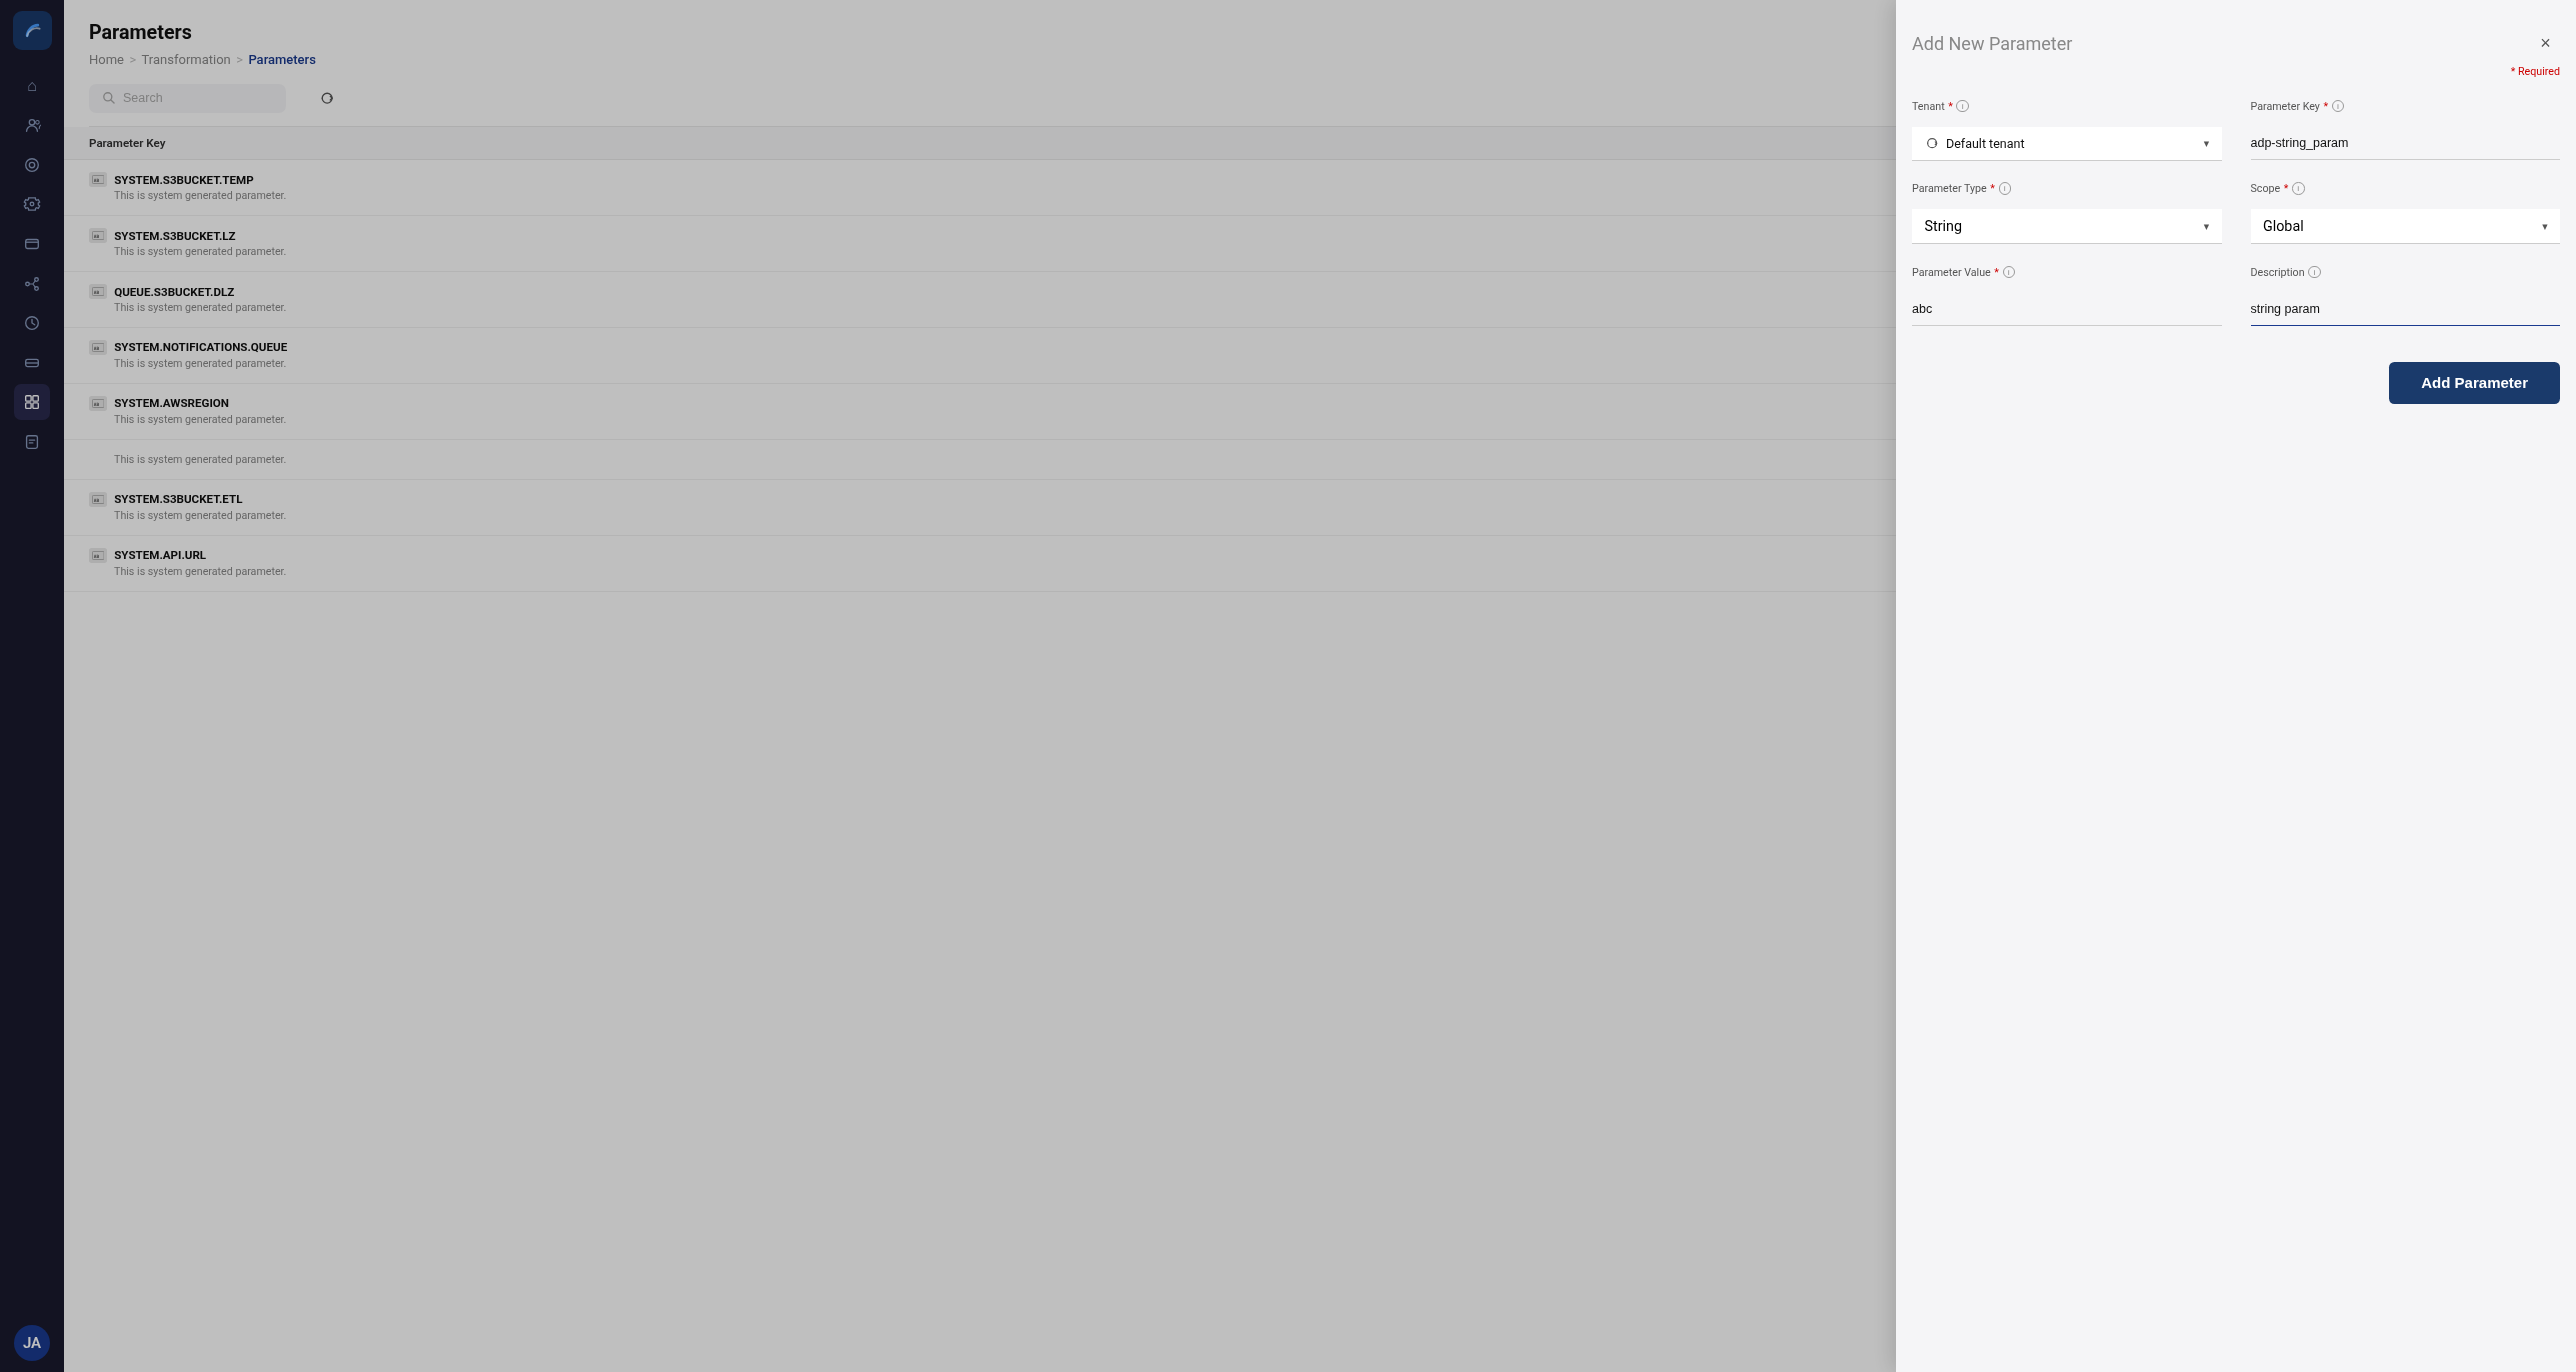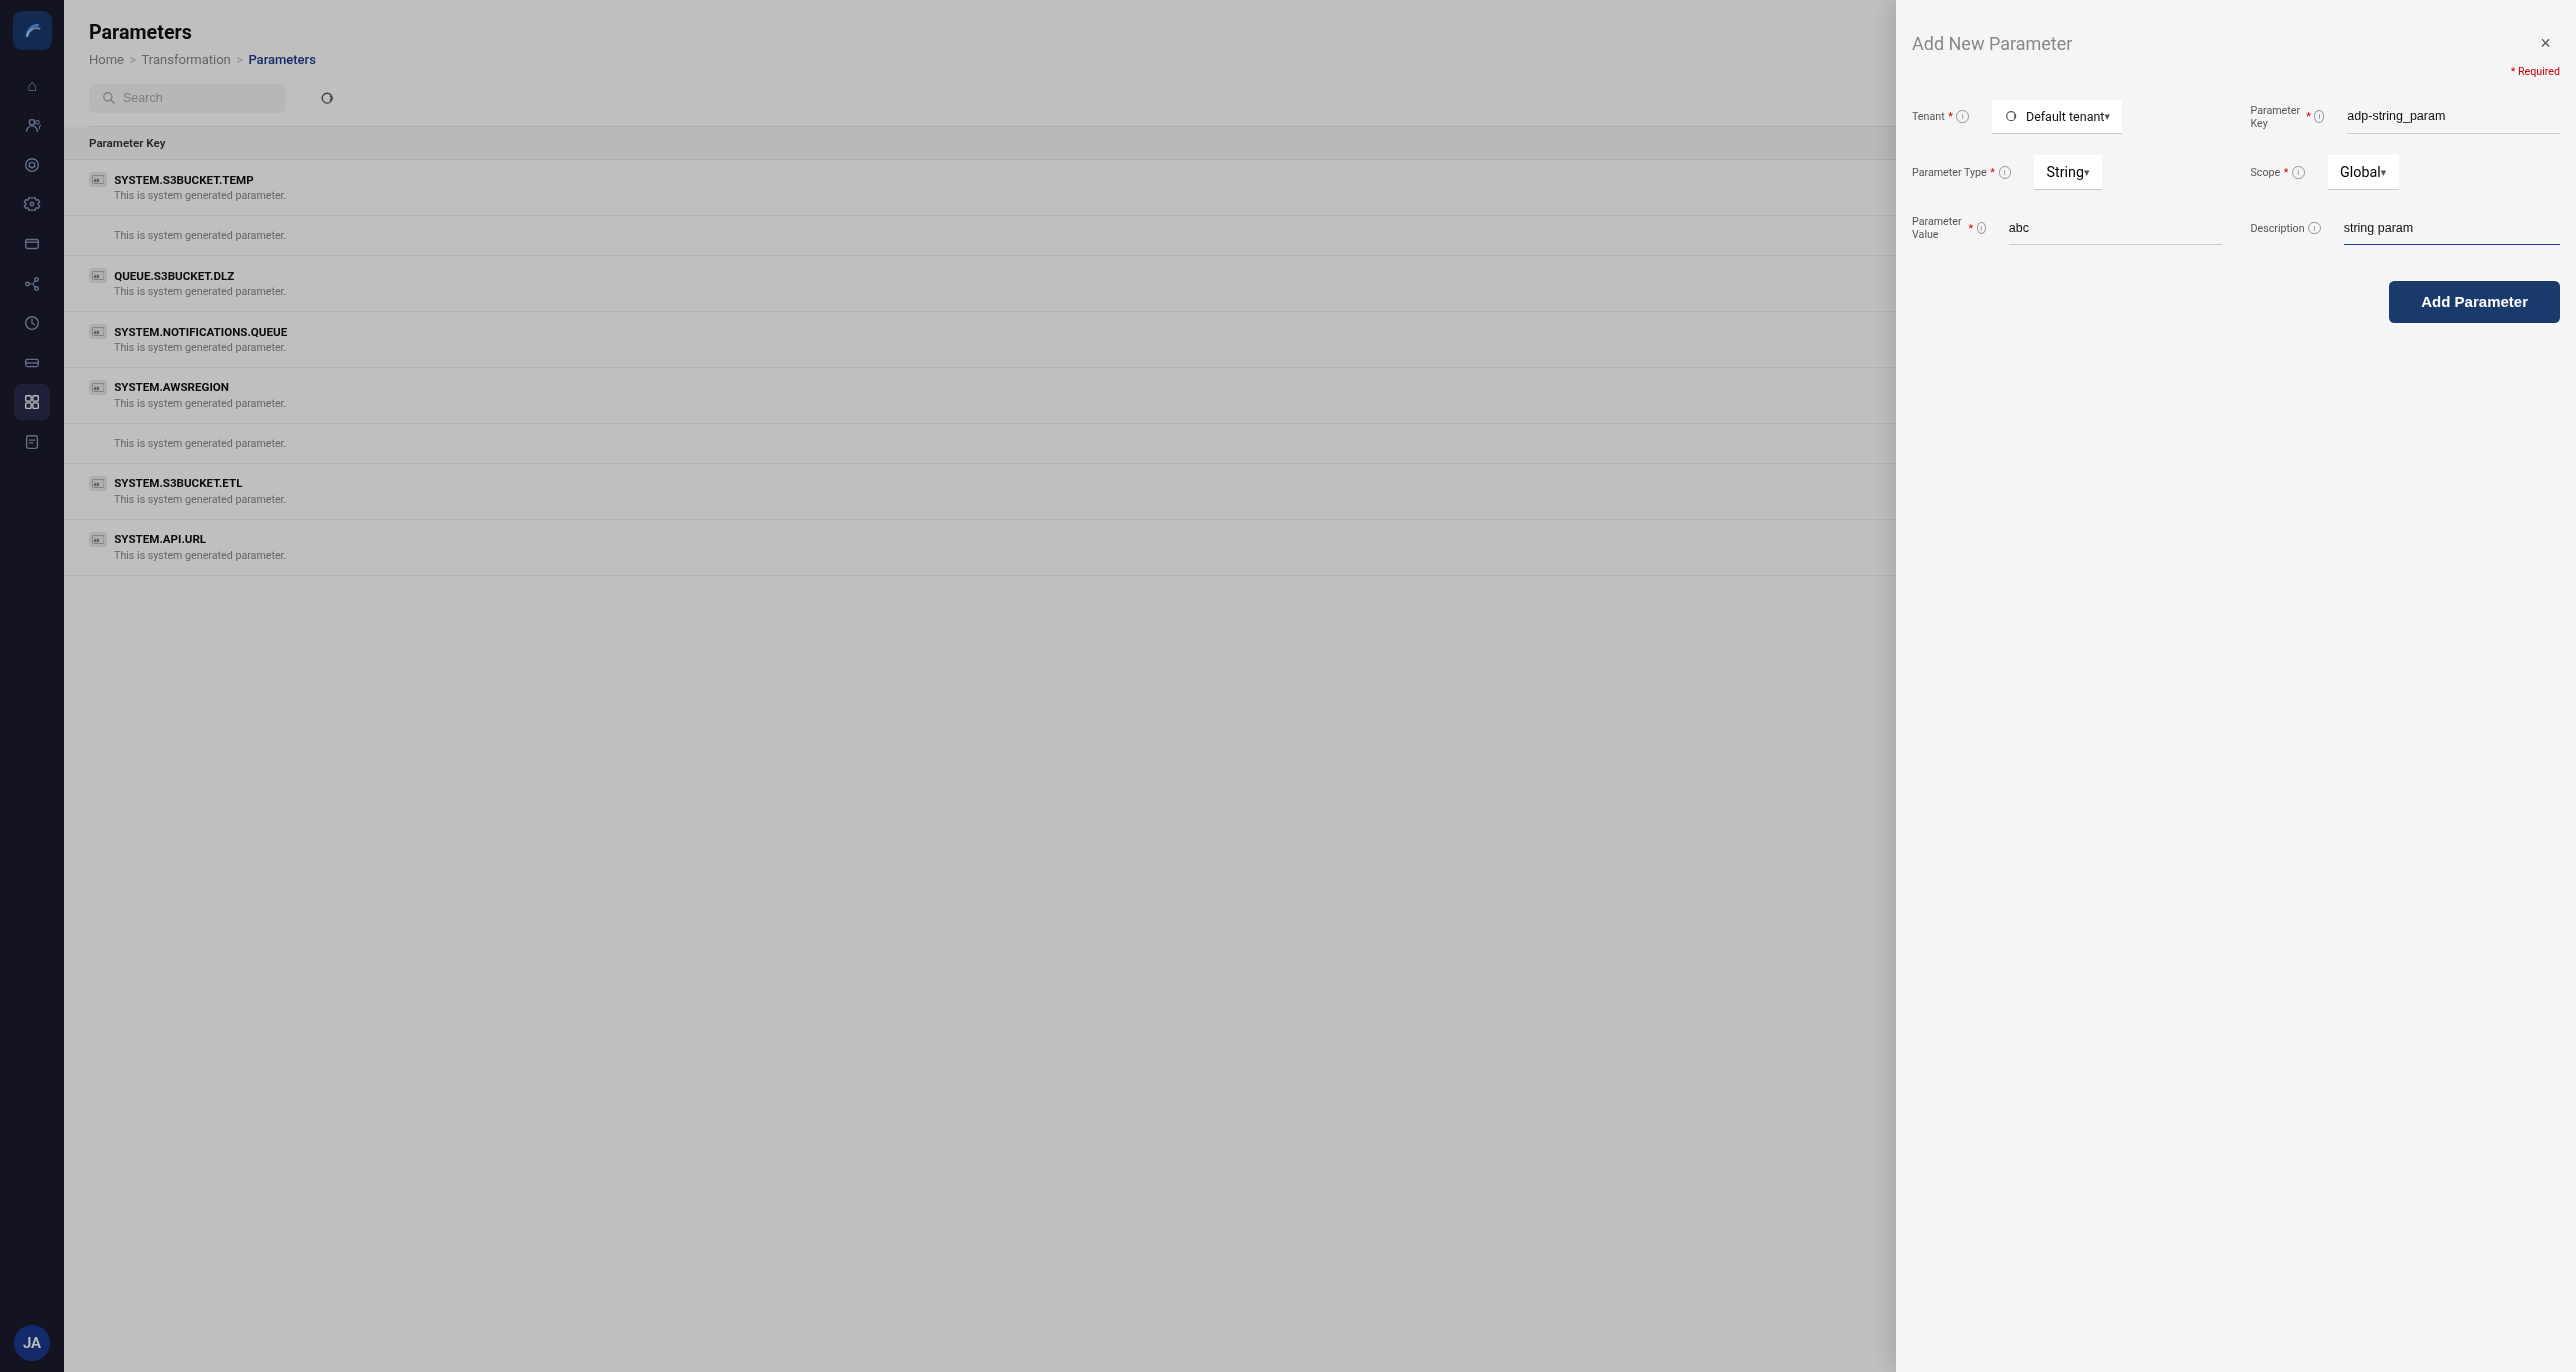--- a/index.html
+++ b/index.html
@@ -267,21 +267,22 @@
     }
 
     
     .form-grid {
       display: grid;
       grid-template-columns: 1fr 1fr;
       gap: 21.5px 29px;
     }
     .form-group {
       display: flex;
-      gap: 23px;
+      flex-direction: column;
+      gap: 14px;
     }
     .form-label {
       font-size: 10.7px;
       color: #555;
       display: flex;
       align-items: center;
       gap: 3.6px;
     }
     .required-star { color: #cc0000; }
     .info-icon {
@@ -482,20 +483,29 @@
                 </svg>
         </div>
         <span>SYSTEM.S3BUCKET.TEMP</span>
       </div>
       <div class="param-desc">This is system generated parameter.</div>
     </div>
     <div class="scope-badge">global</div>
   </div>
         <div class="table-row">
     <div class="param-key">
+      <div class="param-key-name">
+        <div class="param-icon">
+          <svg width="12.5" height="9" viewBox="0 0 14 10" fill="none" style="font-size:8px">
+                  <rect x="0.5" y="0.5" width="13" height="9" rx="1" stroke="#999" stroke-width="0.8"></rect>
+                  <text x="2" y="7.5" font-size="5" fill="#555" font-family="monospace">AB</text>
+                </svg>
+        </div>
+        <span>SYSTEM.S3BUCKET.LZ</span>
+      </div>
       <div class="param-desc">This is system generated parameter.</div>
     </div>
     <div class="scope-badge">global</div>
   </div>
         <div class="table-row">
     <div class="param-key">
       <div class="param-key-name">
         <div class="param-icon">
           <svg width="12.5" height="9" viewBox="0 0 14 10" fill="none" style="font-size:8px">
                   <rect x="0.5" y="0.5" width="13" height="9" rx="1" stroke="#999" stroke-width="0.8"></rect>

